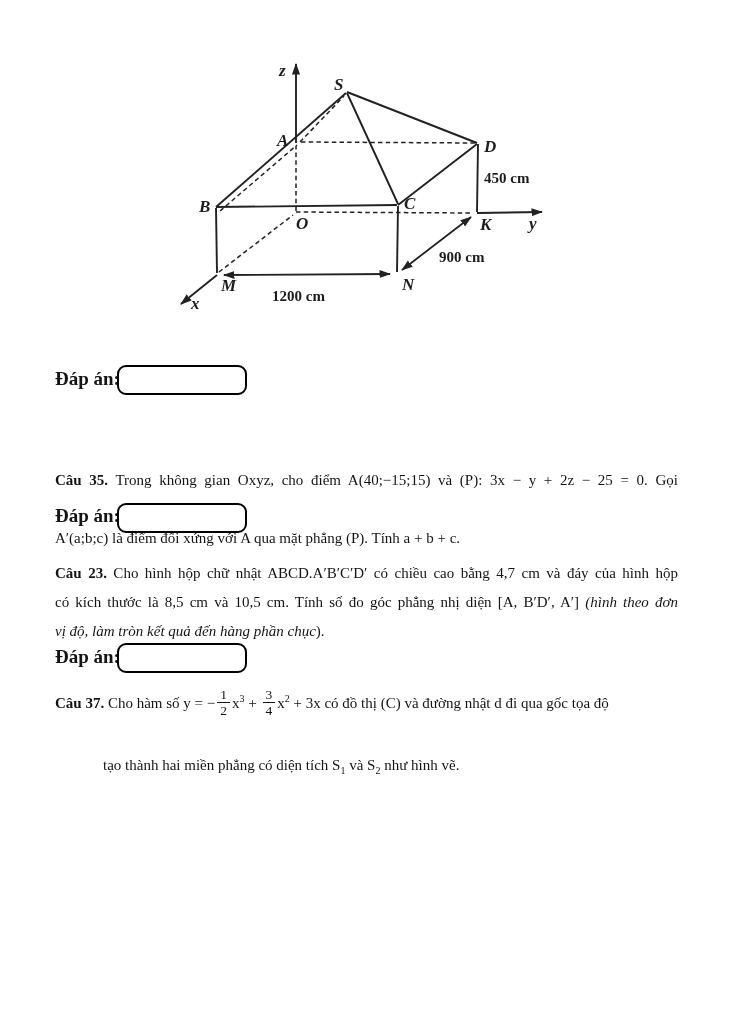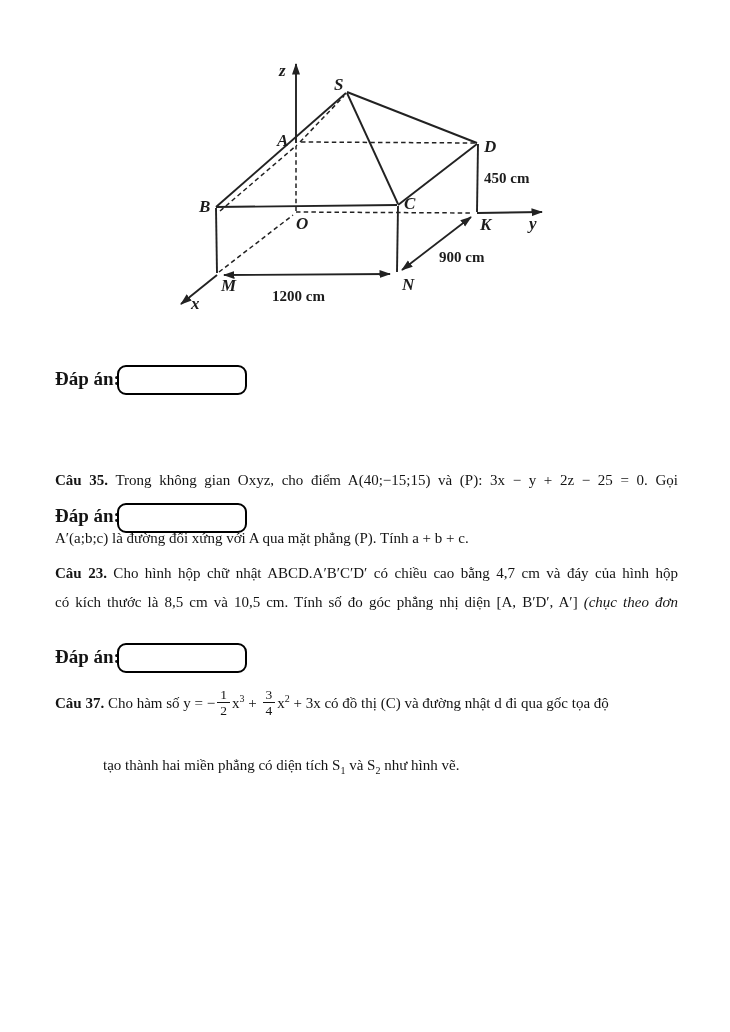--- a/index.html
+++ b/index.html
@@ -87,32 +87,35 @@
   </svg>
 
 
   <div class="abs ans-label" style="left:55px;top:371px;">Đáp án:</div>
   <div class="ans-box" style="left:117px;top:365px;"></div>
 
   <div class="abs para" style="left:55px;top:437px;">
     <div class="q-line jl">
       <span class="bold">Câu 35.</span><span> Trong không gian Oxyz, cho điểm A(40;−15;15) và (P): 3x − y + 2z − 25 = 0. Gọi</span>
     </div>
-    <div class="q-line">A′(a;b;c) là đường đối xứng với A qua mặt phẳng (P). Tính a + b + c.</div>
+    <div class="q-line">A′(a;b;c) là điểm đối xứng với A qua mặt phẳng (P). Tính a + b + c.</div>
   </div>
 
   <div class="abs ans-label" style="left:55px;top:508px;">Đáp án:</div>
   <div class="ans-box" style="left:117px;top:503px;"></div>
 
   <div class="abs para" style="left:55px;top:559px;">
     <div class="q36-line jl">
       <span class="bold">Câu 23.</span><span> Cho hình hộp chữ nhật ABCD.A′B′C′D′ có chiều cao bằng 4,7 cm và đáy của hình hộp</span>
     </div>
     <div class="q36-line jl">
-      <span>có kích thước là 8,5 cm và 10,5 cm. Tính số đo góc phẳng nhị diện [A, B′D′, A′] </span><span class="it">(chục theo đơn</span>
+      <span>có kích thước là 8,5 cm và 10,5 cm. Tính số đo góc phẳng nhị diện [A, B′D′, A′] </span><span class="it">(hình theo đơn</span>
+    </div>
+    <div class="q36-line">
+      <span class="it">vị độ, làm tròn kết quả đến hàng phần chục</span><span>).</span>
     </div>
   </div>
 
   <div class="abs ans-label" style="left:55px;top:649px;">Đáp án:</div>
   <div class="ans-box" style="left:117px;top:643px;"></div>
 
   <div class="abs para formula-line" style="left:55px;top:682px;">
     <span class="bold">Câu 37.</span><span> Cho hàm số y = −</span><span class="frac"><span class="num">1</span><span class="den">2</span></span><span>x</span><sup>3</sup><span> + </span><span class="frac"><span class="num">3</span><span class="den">4</span></span><span>x</span><sup>2</sup><span> + 3x có đồ thị (C) và đường nhật d đi qua gốc tọa độ</span>
   </div>
 

